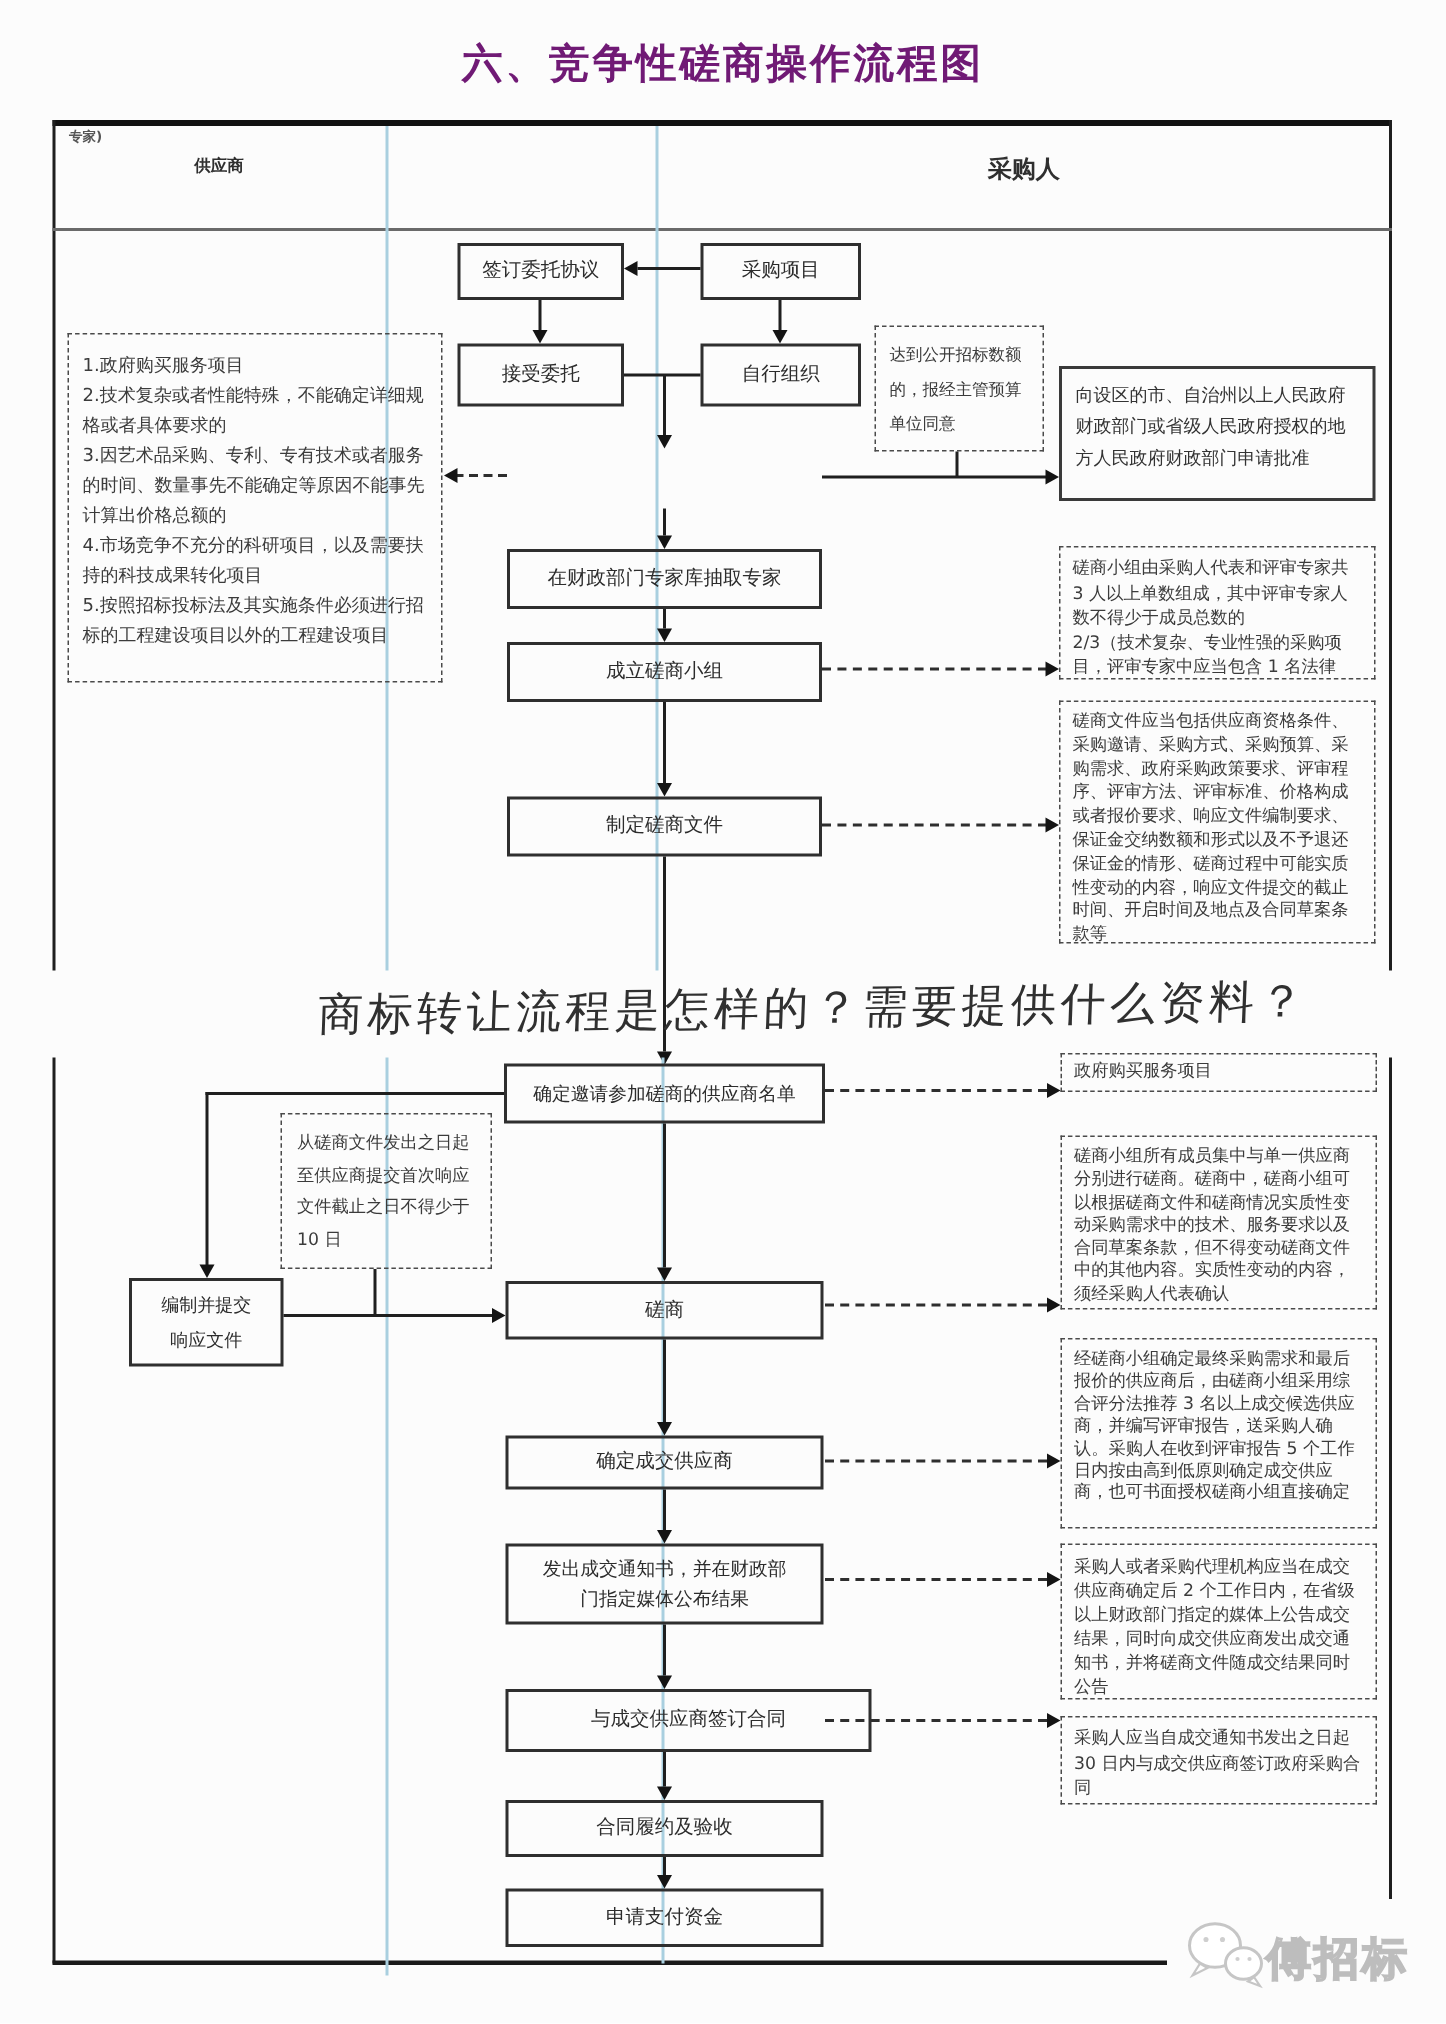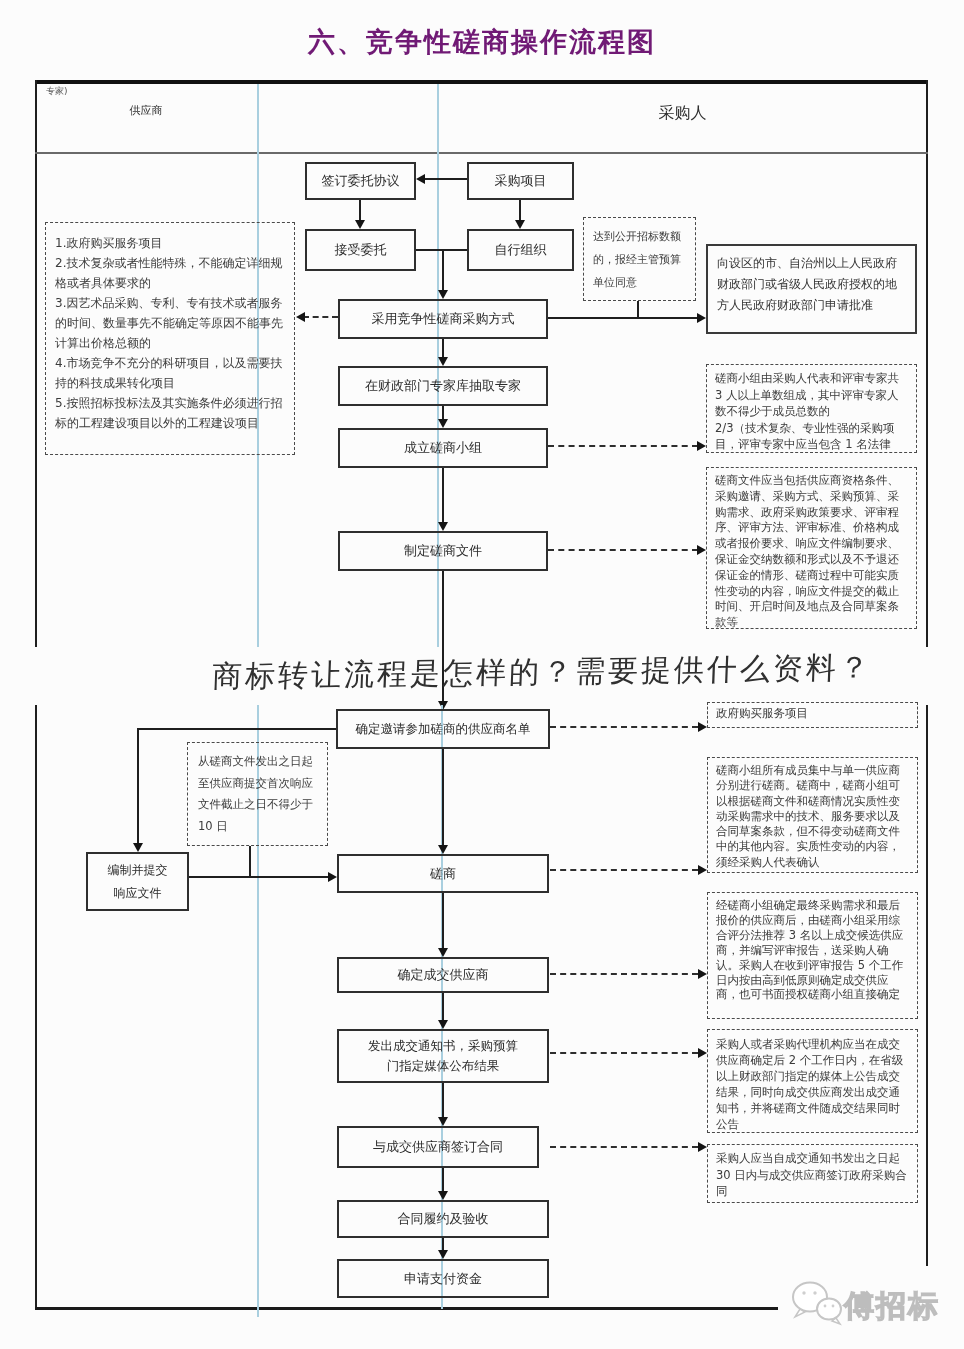--- a/index.html
+++ b/index.html
@@ -1,20 +1,20 @@
 <!DOCTYPE html>
 <html><head>
 <meta charset="utf-8">
 <style>
   html,body{margin:0;padding:0;background:#fff;}
   #canvas{
     position:relative;width:964px;height:1349px;background:#fcfcfc;
     font-family:"DejaVu Sans","Liberation Sans",sans-serif;color:#2b2b2b;overflow:hidden;
   }
-  .t{position:absolute;}
+  .t{position:absolute;font-weight:bold;}
   .page-title{width:964px;text-align:center;font-size:27px;font-weight:800;color:#701a75;letter-spacing:2px;}
   .colhead{text-align:center;color:#2f2f2f;}
   .box{
     position:absolute;border:2px solid #2f2f2f;background:transparent;
     display:flex;align-items:center;justify-content:center;text-align:center;
     font-size:13px;color:#2c2c2c;line-height:1.5;box-sizing:border-box;padding:2px 6px;
     white-space:pre-line;
   }
   .note{
     position:absolute;border:1.5px dashed #4a4a4a;background:transparent;
@@ -57,21 +57,20 @@
   <div class="bluev" style="left:437px;top:84px;height:563px;"></div>
 
   <div class="t" style="left:46px;top:85px;font-size:9px;color:#555;">专家)</div>
   <div class="t colhead" style="left:35px;top:103px;width:222px;font-size:11px;">供应商</div>
   <div class="t colhead" style="left:437px;top:103px;width:491px;font-size:16px;">采购人</div>
 
   <div class="box" style="left:305px;top:162px;width:111px;height:38px;">签订委托协议</div>
   <div class="box" style="left:467px;top:162px;width:107px;height:38px;">采购项目</div>
   <div class="box" style="left:305px;top:229px;width:111px;height:42px;">接受委托</div>
   <div class="box" style="left:467px;top:229px;width:107px;height:42px;">自行组织</div>
-  <div class="box" style="left:338px;top:299px;width:210px;height:40px;">采用竞争性磋商采购方式</div>
   <div class="box" style="left:338px;top:366px;width:210px;height:40px;">在财政部门专家库抽取专家</div>
   <div class="box" style="left:338px;top:428px;width:210px;height:40px;">成立磋商小组</div>
   <div class="box" style="left:338px;top:531px;width:210px;height:40px;text-align:center;">制定磋商文件</div>
 
   <div class="note" style="left:45px;top:222px;width:250px;height:233px;font-size:12px;line-height:20px;padding:10px 9px;">1.政府购买服务项目
 2.技术复杂或者性能特殊，不能确定详细规格或者具体要求的
 3.因艺术品采购、专利、专有技术或者服务的时间、数量事先不能确定等原因不能事先计算出价格总额的
 4.市场竞争不充分的科研项目，以及需要扶持的科技成果转化项目
 5.按照招标投标法及其实施条件必须进行招标的工程建设项目以外的工程建设项目</div>
   <div class="note" style="left:583px;top:217px;width:113px;height:84px;font-size:11px;line-height:23px;padding:7px 9px;">达到公开招标数额的，报经主管预算单位同意</div>
@@ -125,23 +124,23 @@
   <div class="t" style="left:35px;top:1307px;width:893px;height:2.5px;background:#1a1a1a;"></div>
   <div class="bluev" style="left:257px;top:705px;height:612px;"></div>
   <div class="bluev" style="left:441px;top:705px;height:604px;"></div>
 
   <div class="box" style="left:336px;top:709px;width:214px;height:40px;font-size:12.5px;">确定邀请参加磋商的供应商名单</div>
   <div class="note" style="left:187px;top:742px;width:141px;height:104px;line-height:21.5px;padding:8px 10px;">从磋商文件发出之日起至供应商提交首次响应文件截止之日不得少于 10 日</div>
   <div class="box" style="left:86px;top:852px;width:103px;height:59px;font-size:12px;line-height:1.9;">编制并提交
 响应文件</div>
   <div class="box" style="left:337px;top:854px;width:212px;height:39px;">磋商</div>
   <div class="box" style="left:337px;top:957px;width:212px;height:36px;">确定成交供应商</div>
-  <div class="box" style="left:337px;top:1029px;width:212px;height:54px;font-size:12.5px;line-height:1.6;">发出成交通知书，采购预算
+  <div class="box" style="left:337px;top:1029px;width:212px;height:54px;font-size:12.5px;line-height:1.6;">发出成交通知书，并在财政部
 门指定媒体公布结果</div>
-  <div class="box" style="left:337px;top:1126px;width:202px;height:42px;">与成交供应商签订合同</div>
+  <div class="box" style="left:337px;top:1126px;width:244px;height:42px;">与成交供应商签订合同</div>
   <div class="box" style="left:337px;top:1200px;width:212px;height:38px;">合同履约及验收</div>
   <div class="box" style="left:337px;top:1259px;width:212px;height:39px;">申请支付资金</div>
 
   <div class="note" style="left:707px;top:702px;width:211px;height:26px;padding:3px 8px;">政府购买服务项目</div>
   <div class="note" style="left:707px;top:757px;width:211px;height:116px;line-height:15.3px;padding:5px 8px;">磋商小组所有成员集中与单一供应商分别进行磋商。磋商中，磋商小组可以根据磋商文件和磋商情况实质性变动采购需求中的技术、服务要求以及合同草案条款，但不得变动磋商文件中的其他内容。实质性变动的内容，须经采购人代表确认</div>
   <div class="note" style="left:707px;top:892px;width:211px;height:127px;line-height:14.9px;padding:5px 8px;">经磋商小组确定最终采购需求和最后报价的供应商后，由磋商小组采用综合评分法推荐 3 名以上成交候选供应商，并编写评审报告，送采购人确认。采购人在收到评审报告 5 个工作日内按由高到低原则确定成交供应商，也可书面授权磋商小组直接确定</div>
   <div class="note" style="left:707px;top:1029px;width:211px;height:104px;line-height:16px;padding:6px 8px;">采购人或者采购代理机构应当在成交供应商确定后 2 个工作日内，在省级以上财政部门指定的媒体上公告成交结果，同时向成交供应商发出成交通知书，并将磋商文件随成交结果同时公告</div>
   <div class="note" style="left:707px;top:1144px;width:211px;height:59px;line-height:16.5px;padding:5px 8px;">采购人应当自成交通知书发出之日起 30 日内与成交供应商签订政府采购合同</div>
 
   <div class="hline" style="left:137px;top:728px;width:199px;"></div>

